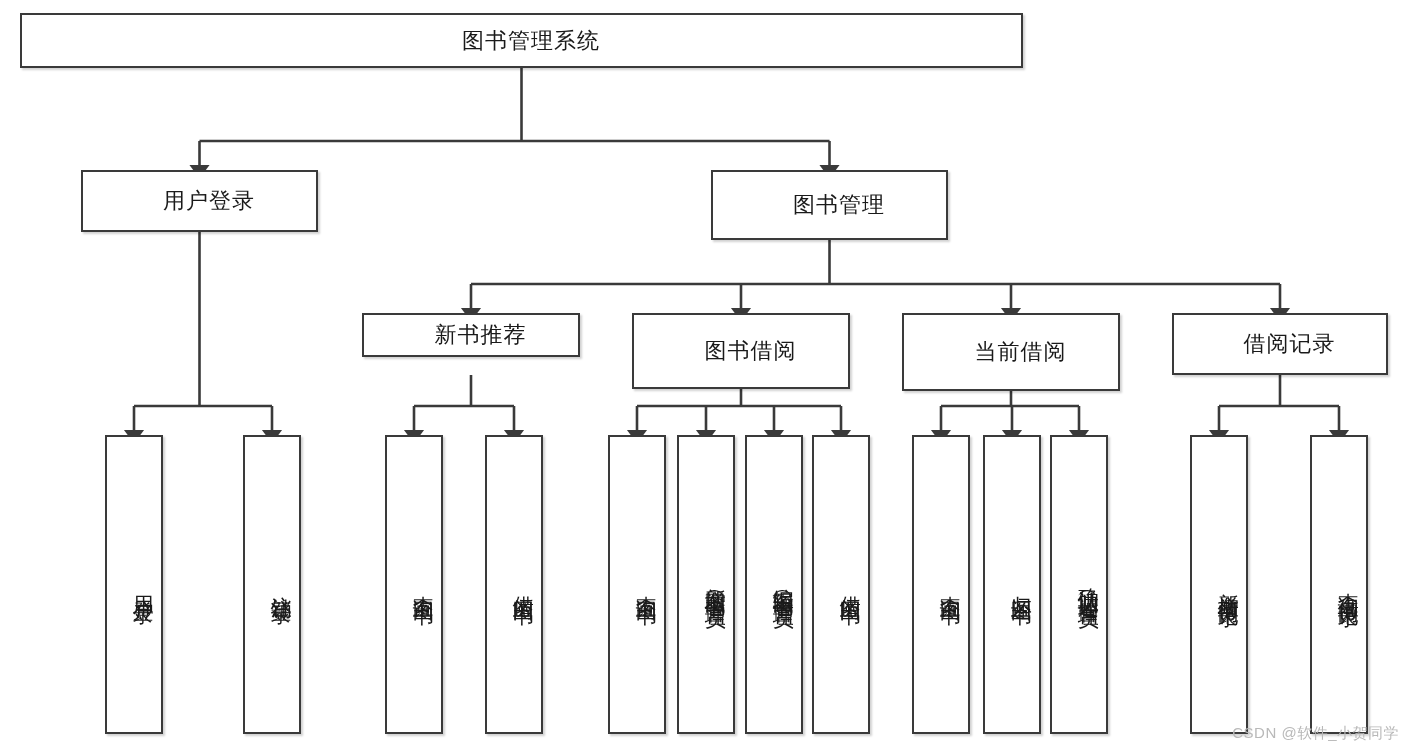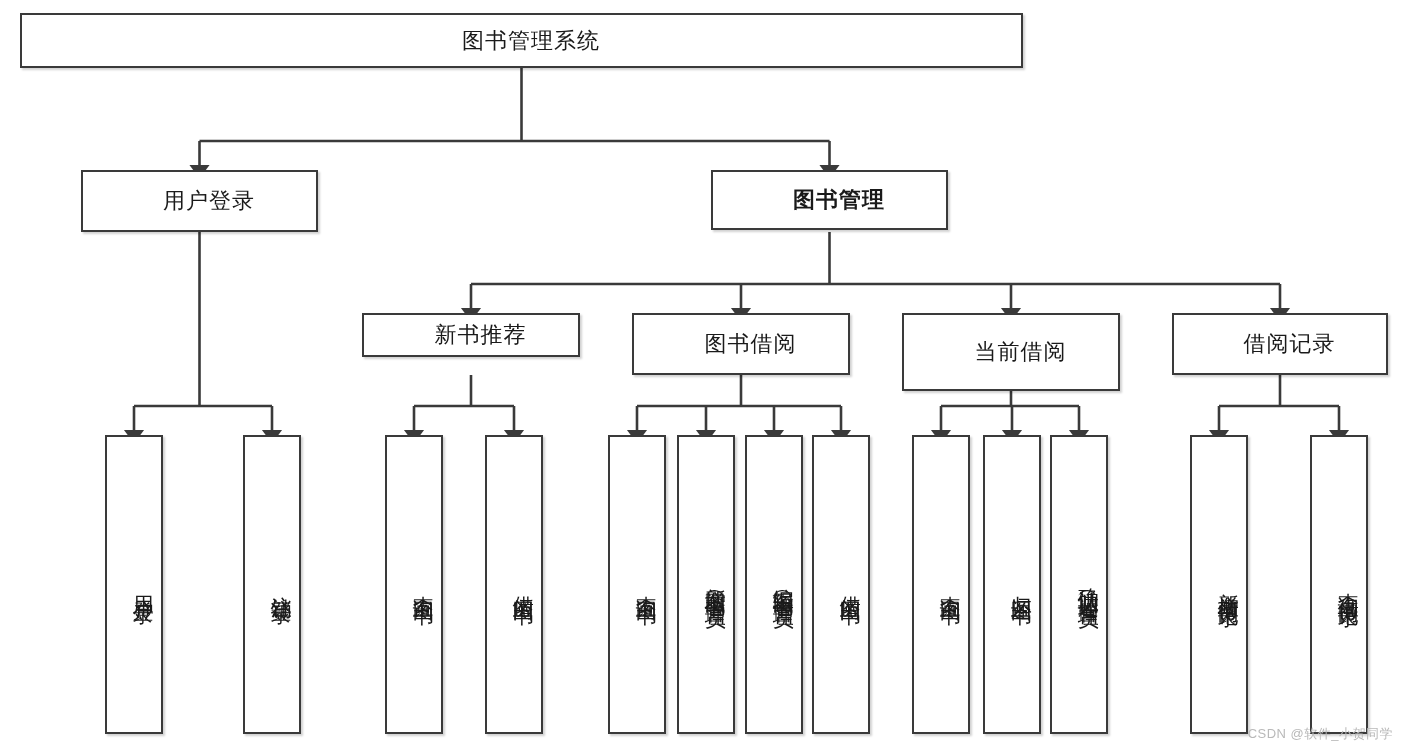--- a/index.html
+++ b/index.html
@@ -52,23 +52,23 @@
     writing-mode: vertical-rl;
     text-orientation: upright;
     font-size: 21px;
     line-height: 1.30;
     letter-spacing: 3px;
     white-space: nowrap;
     max-height: 100%;
   }
   #watermark {
     position: absolute;
-    right: 12px;
+    right: 6px;
     bottom: 4px;
-    font-size: 13px;
+    font-size: 15px;
     color: #b9b9b9;
     letter-spacing: 0.5px;
     white-space: nowrap;
   }
 </style>
 </head>
 <body>
 
 <div id="canvas">
   <svg class="edges" xmlns="http://www.w3.org/2000/svg">
@@ -114,27 +114,27 @@
       </g>
   </svg>
 
   <div id="node-layer">
       <div class="node" style="left: 20px; top: 13px; width: 1003px; height: 55px;">
         <span class="label">图书管理系统</span>
       </div>
       <div class="node" style="left: 81px; top: 170px; width: 237px; height: 62px;">
         <span class="label">用户登录</span>
       </div>
-      <div class="node" style="left: 711px; top: 170px; width: 237px; height: 60px; font-weight: bold;">
+      <div class="node" style="left: 711px; top: 170px; width: 237px; height: 70px;">
         <span class="label">图书管理</span>
       </div>
       <div class="node" style="left: 362px; top: 313px; width: 218px; height: 44px;">
         <span class="label">新书推荐</span>
       </div>
-      <div class="node" style="left: 632px; top: 313px; width: 218px; height: 62px;">
+      <div class="node" style="left: 632px; top: 313px; width: 218px; height: 76px;">
         <span class="label">图书借阅</span>
       </div>
       <div class="node" style="left: 902px; top: 313px; width: 218px; height: 78px;">
         <span class="label">当前借阅</span>
       </div>
       <div class="node" style="left: 1172px; top: 313px; width: 216px; height: 62px; justify-content: center;">
         <span class="label">借阅记录</span>
       </div>
       <div class="node vertical" style="left: 105px; top: 435px; width: 58px; height: 299px;">
         <span class="label">用户登录</span>

